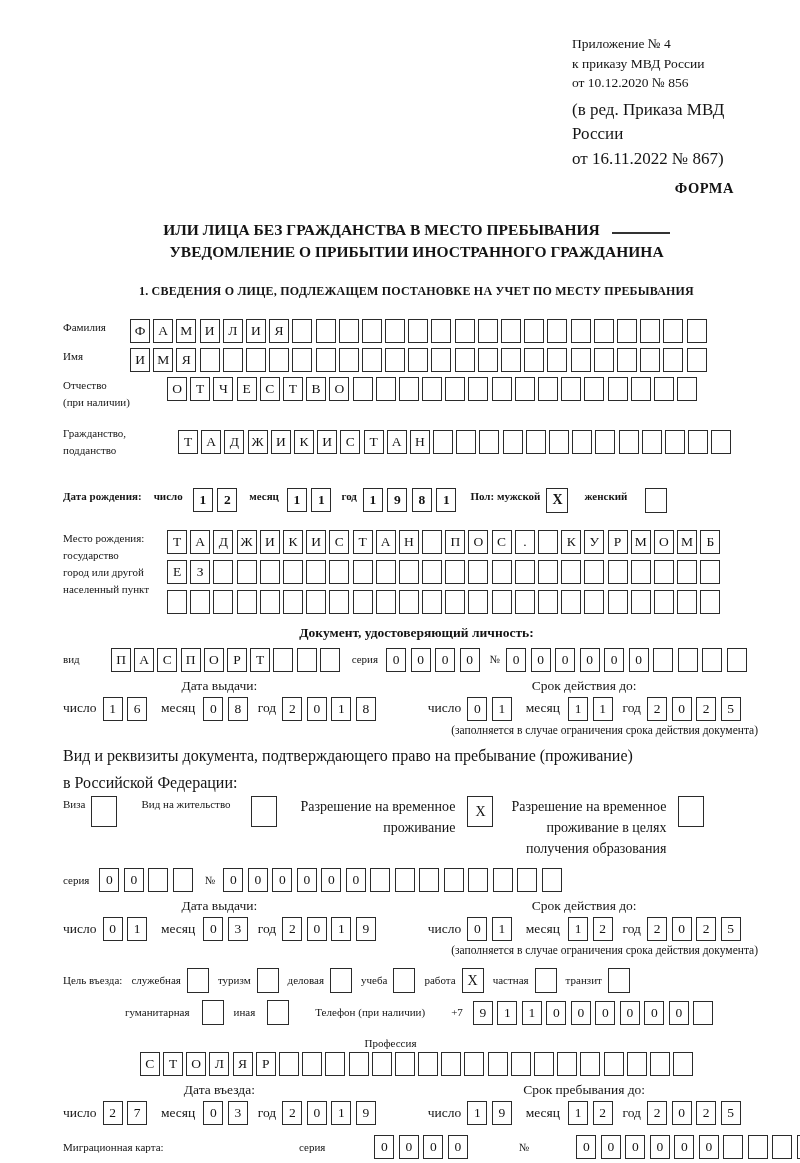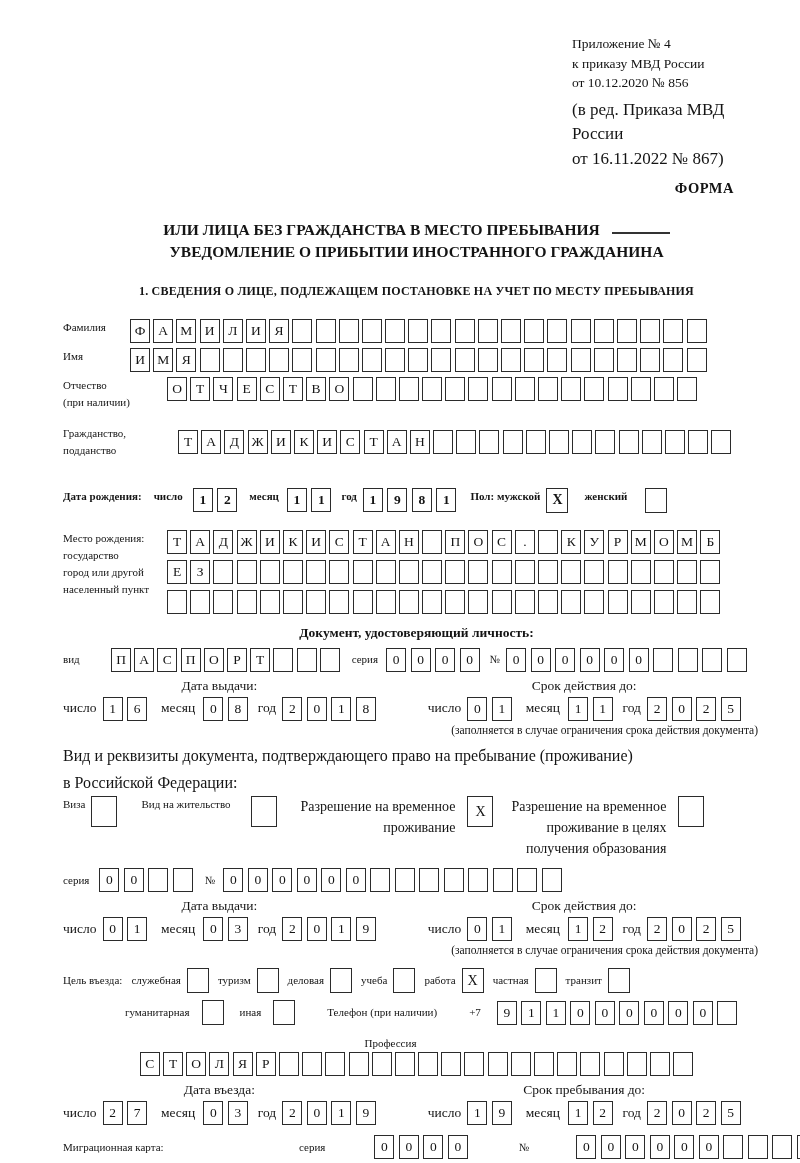--- a/index.html
+++ b/index.html
@@ -49,21 +49,21 @@
   .dg-row .lbl{font-size:13.5px;}
   .dnote{text-align:right;padding-right:12px;font-size:11.5px;margin-top:3px;margin-bottom:6px;}
 
   .permit-text{font-size:16px;line-height:1.7;}
   .permits{margin-bottom:9px;}
   .permit-label{display:inline-block;text-align:right;font-size:14px;line-height:1.5;}
   .blk{display:block;}
 
   .purpose .opt,.purpose2 .opt{display:flex;align-items:center;gap:6px;}
   .purpose{gap:9px;display:flex;align-items:center;margin-top:12px;}
-  .purpose2{gap:16px;display:flex;align-items:center;margin-top:7px;}
+  .purpose2{gap:10px;display:flex;align-items:center;margin-top:7px;}
 
   .reps{margin-top:8px;}
 </style>
 </head>
 <body>
 
 <div class="page">
 
   <div class="annex">
     <div>Приложение № 4</div>

